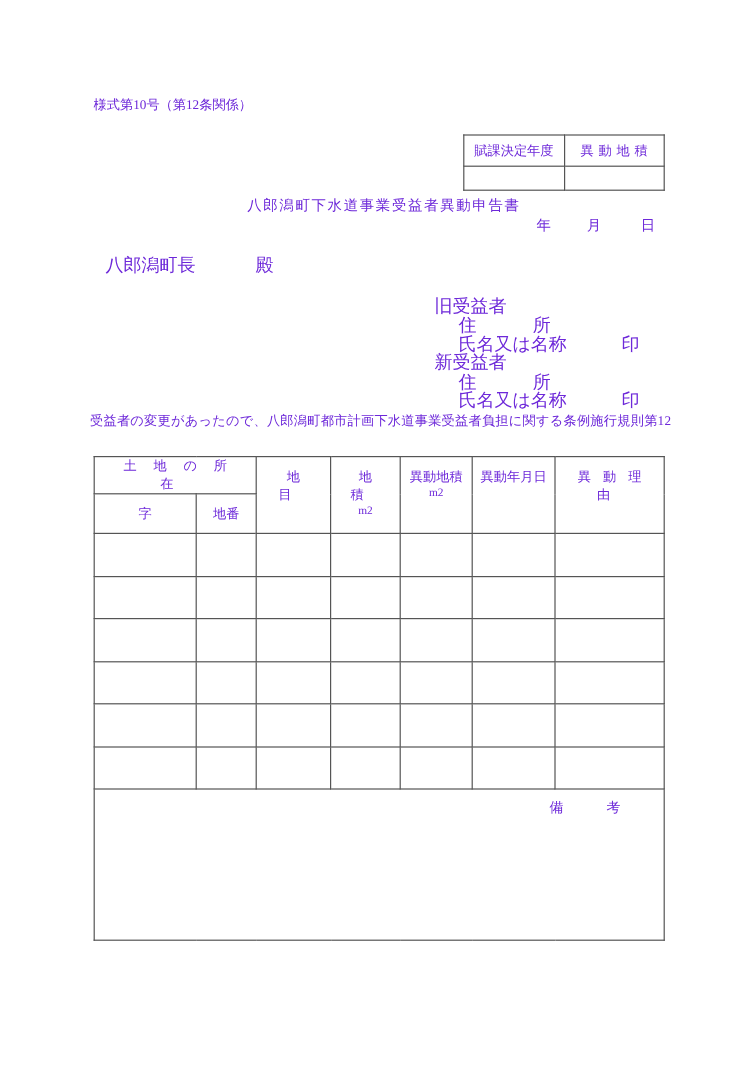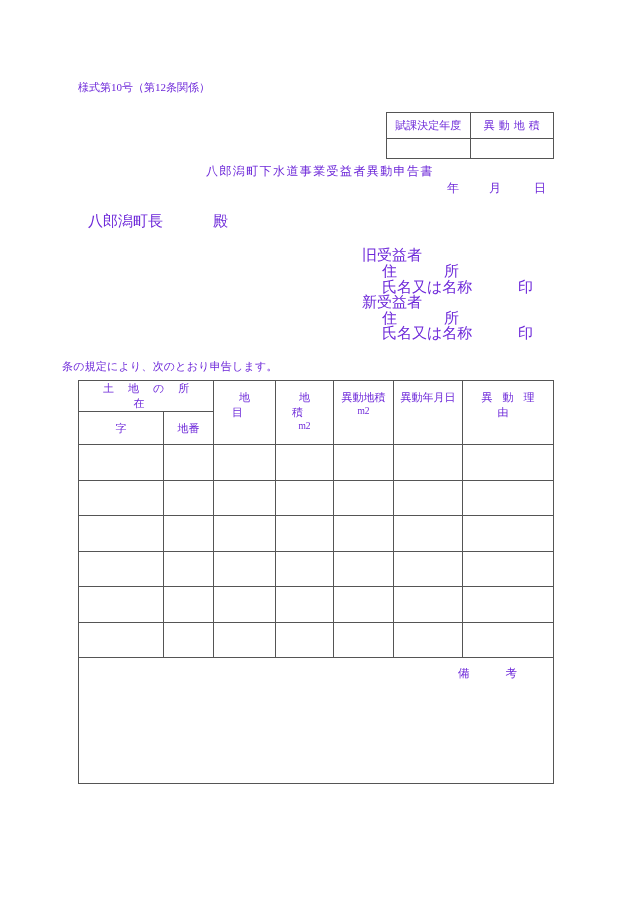--- a/index.html
+++ b/index.html
@@ -146,21 +146,21 @@
   <div class="abs bnf bnf-old">旧受益者</div>
   <div class="abs bnf addr1">住所</div>
   <div class="abs bnf name1">氏名又は名称</div>
   <div class="abs bnf seal1">印</div>
 
   <div class="abs bnf bnf-new">新受益者</div>
   <div class="abs bnf addr2">住所</div>
   <div class="abs bnf name2">氏名又は名称</div>
   <div class="abs bnf seal2">印</div>
 
-  <div class="abs decl2">条の規定により、次のとおり申告します。</div>
+  <div class="abs decl1">受益者の変更があったので、八郎潟町都市計画下水道事業受益者負担に関する条例施行規則第12</div>
 
   <table class="main-table">
     <colgroup>
       <col style="width:85px">
         <col style="width:50px">
         <col style="width:62px">
         <col style="width:58px">
         <col style="width:60px">
         <col style="width:69px">
         <col style="width:91px">

